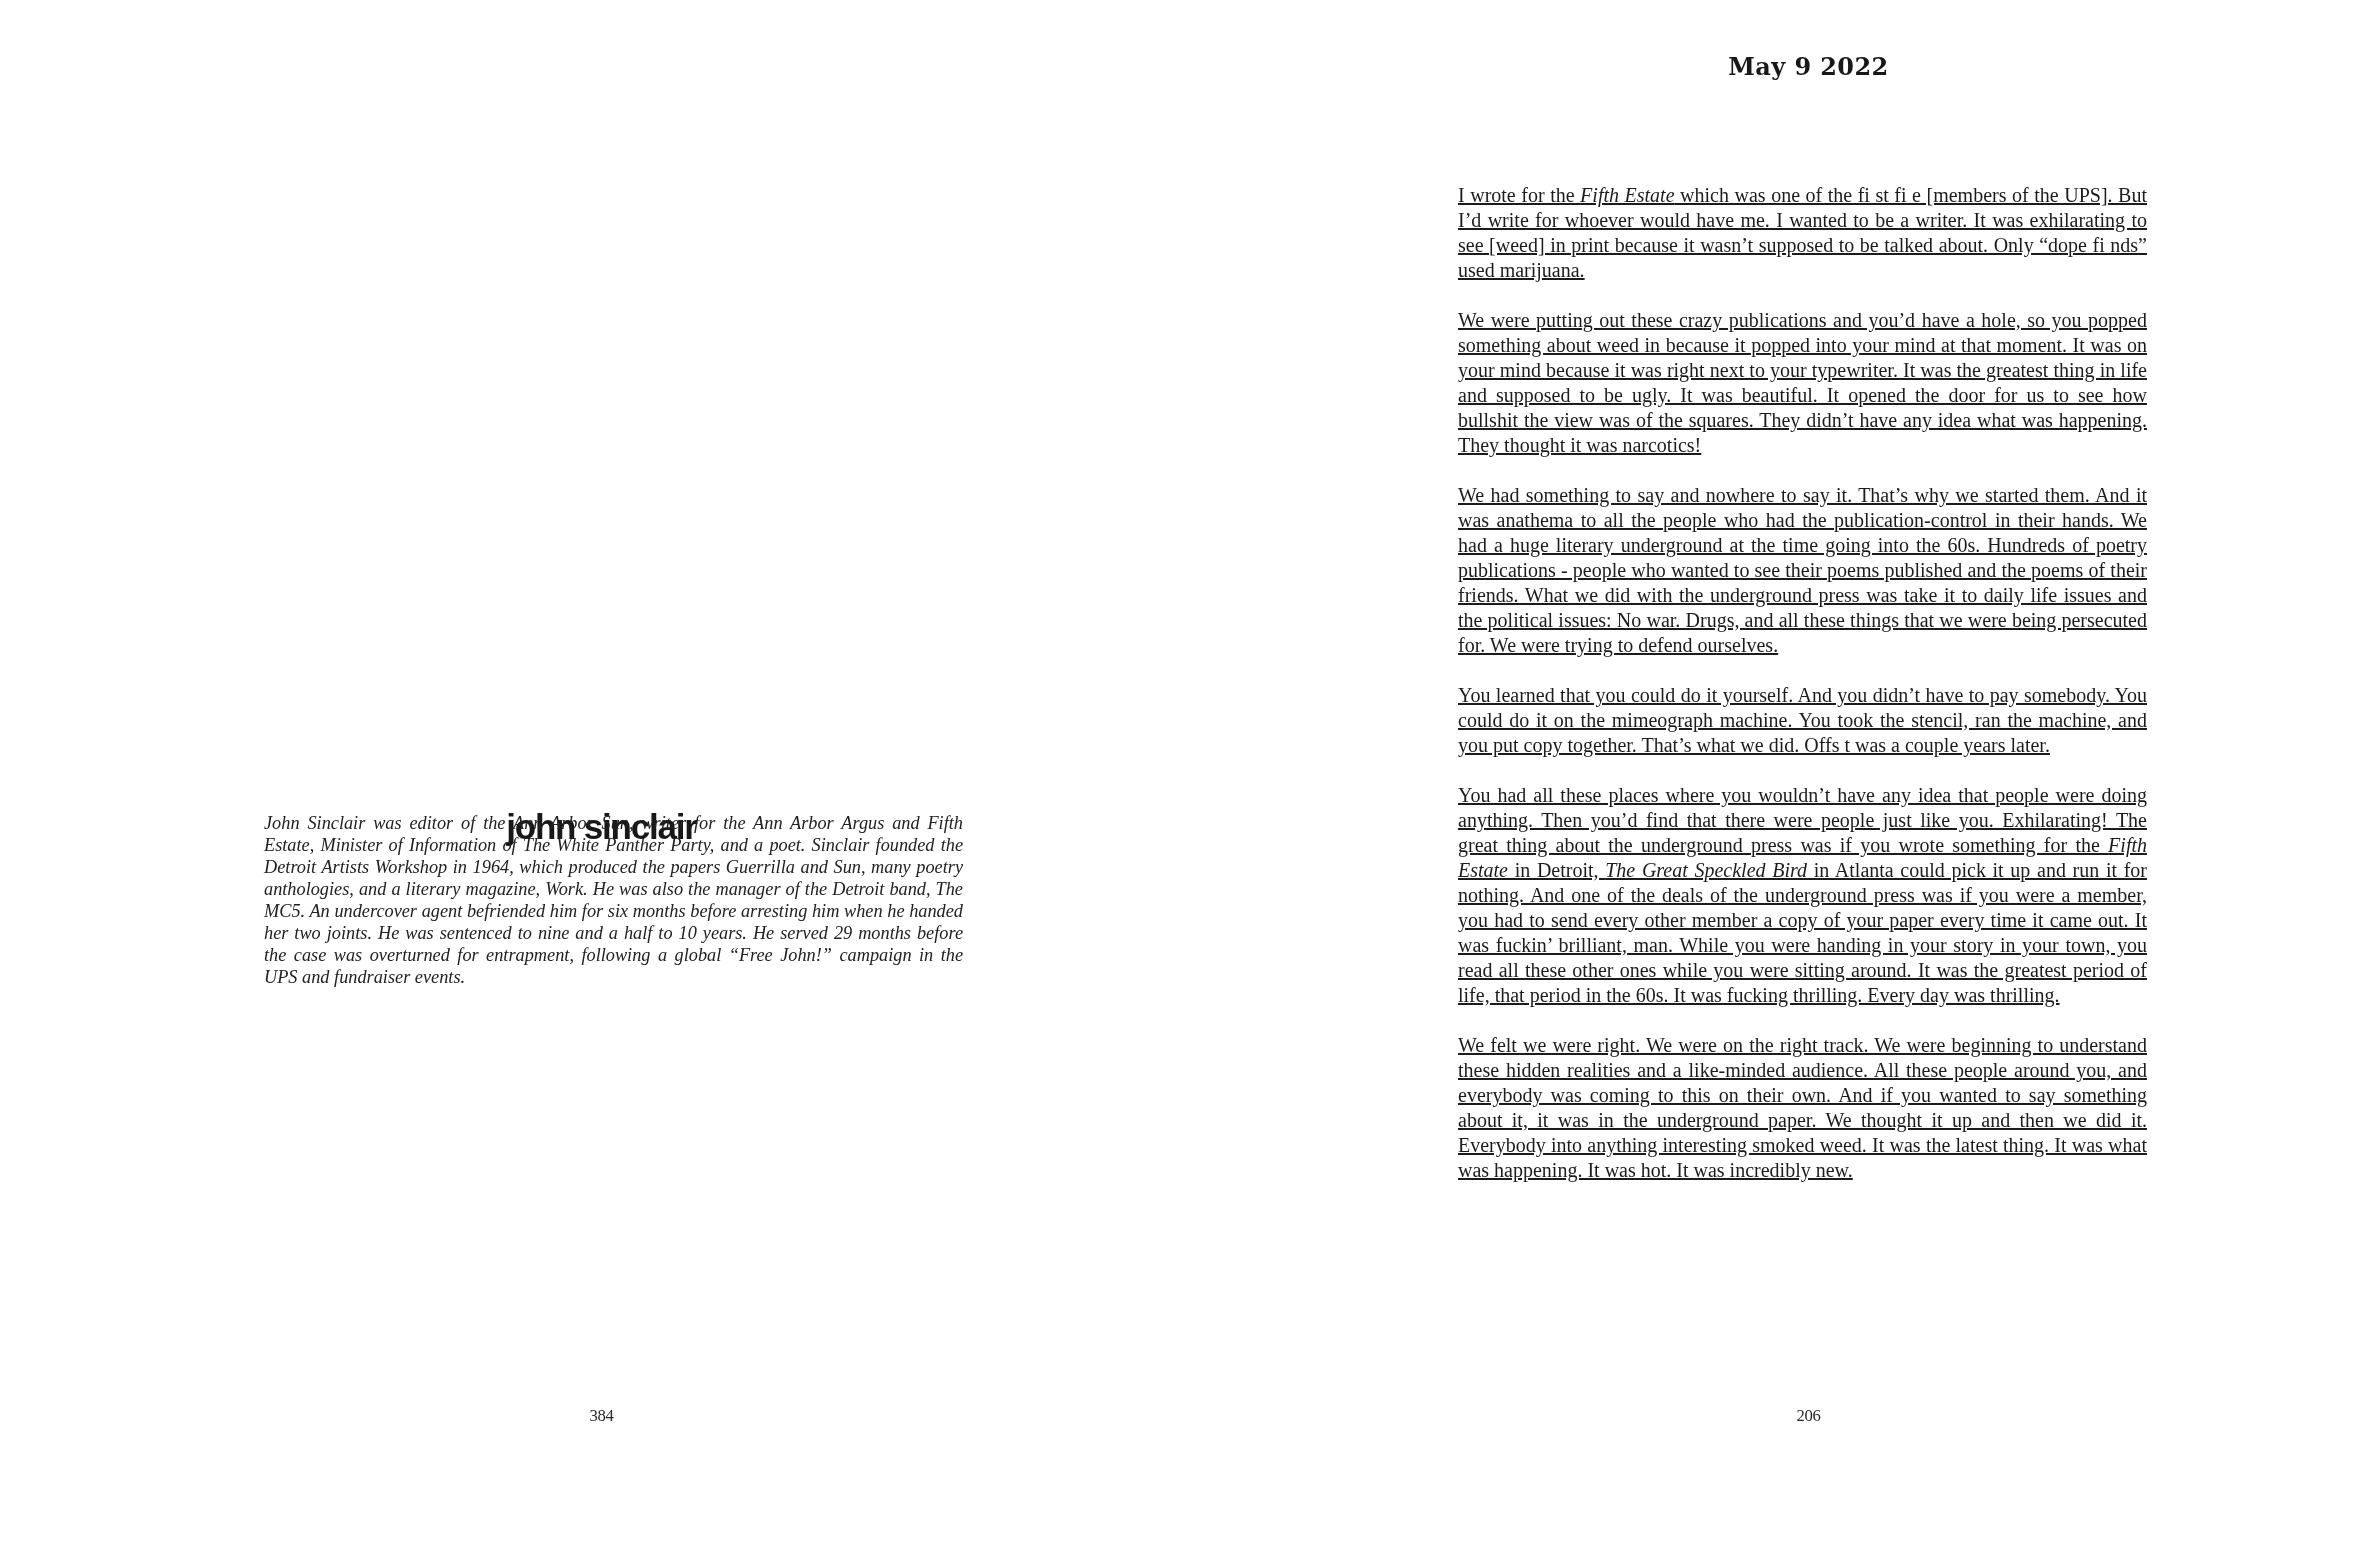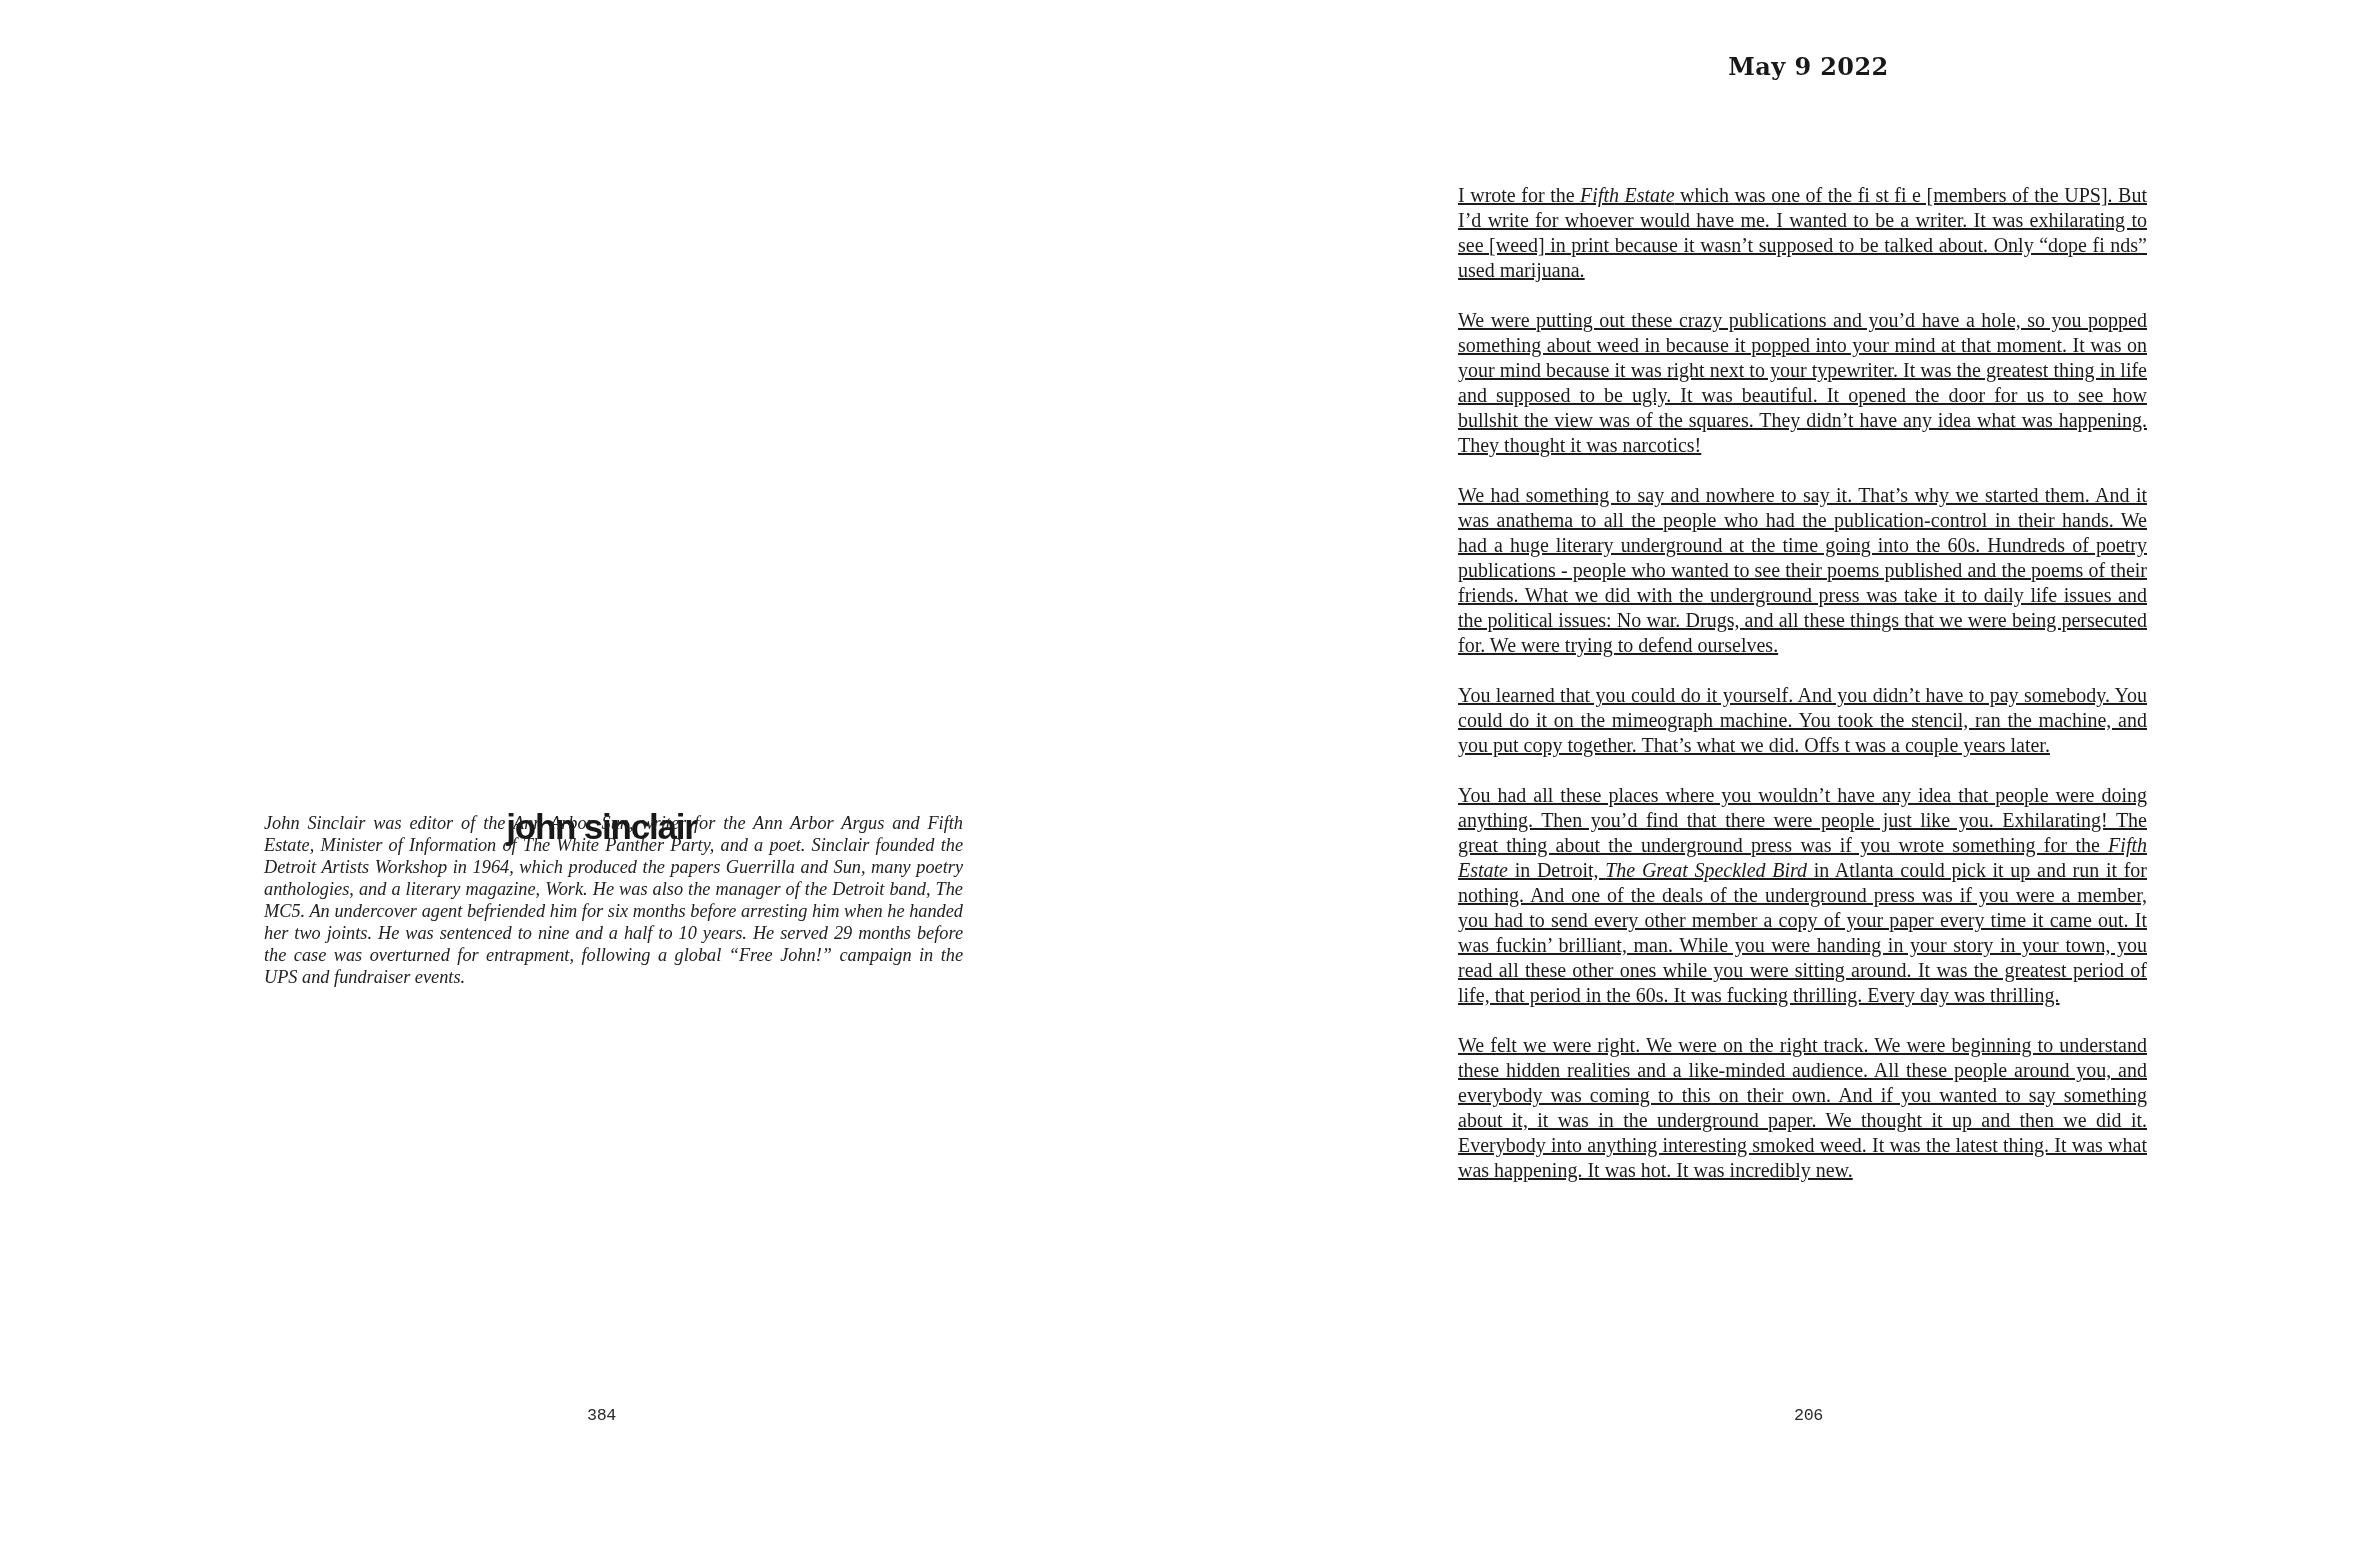--- a/index.html
+++ b/index.html
@@ -39,21 +39,21 @@
     font-size: 18.3px;
     line-height: 22px;
     text-align: justify;
     color: #222222;
   }
   .page-number {
     position: absolute;
     width: 699px;
     top: 1406px;
     text-align: center;
-    font-family: Liberation Mono, monospace;
+    font-family: Liberation Serif, serif;
     font-size: 16.7px;
     letter-spacing: -0.4px;
     color: #2a2a2a;
   }
   .page-number.left { left: 252px; }
   .page-number.right { left: 1458px; width: 701px; }
   
   .date-header {
     position: absolute;
     left: 1458px;

